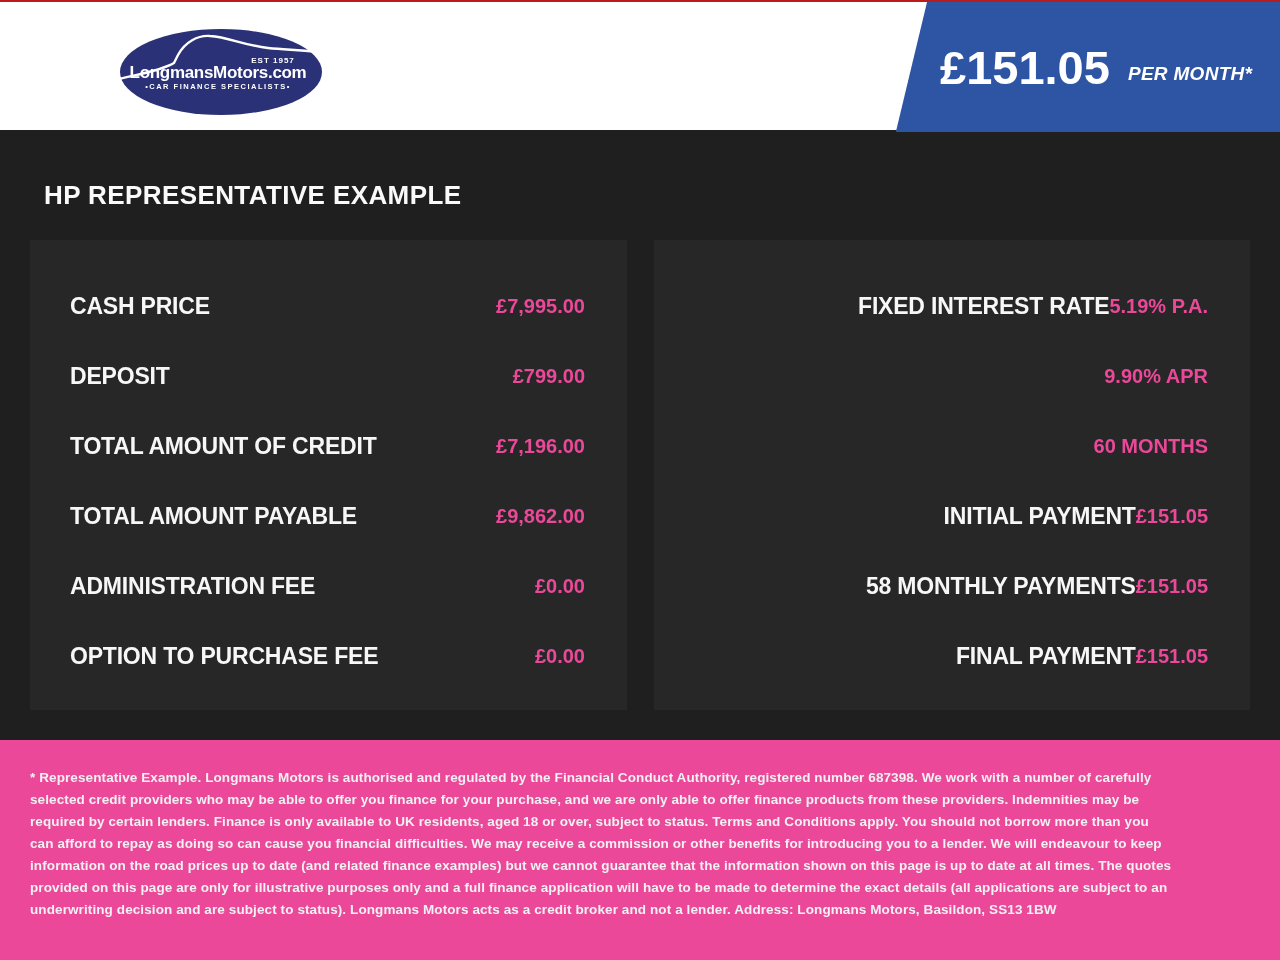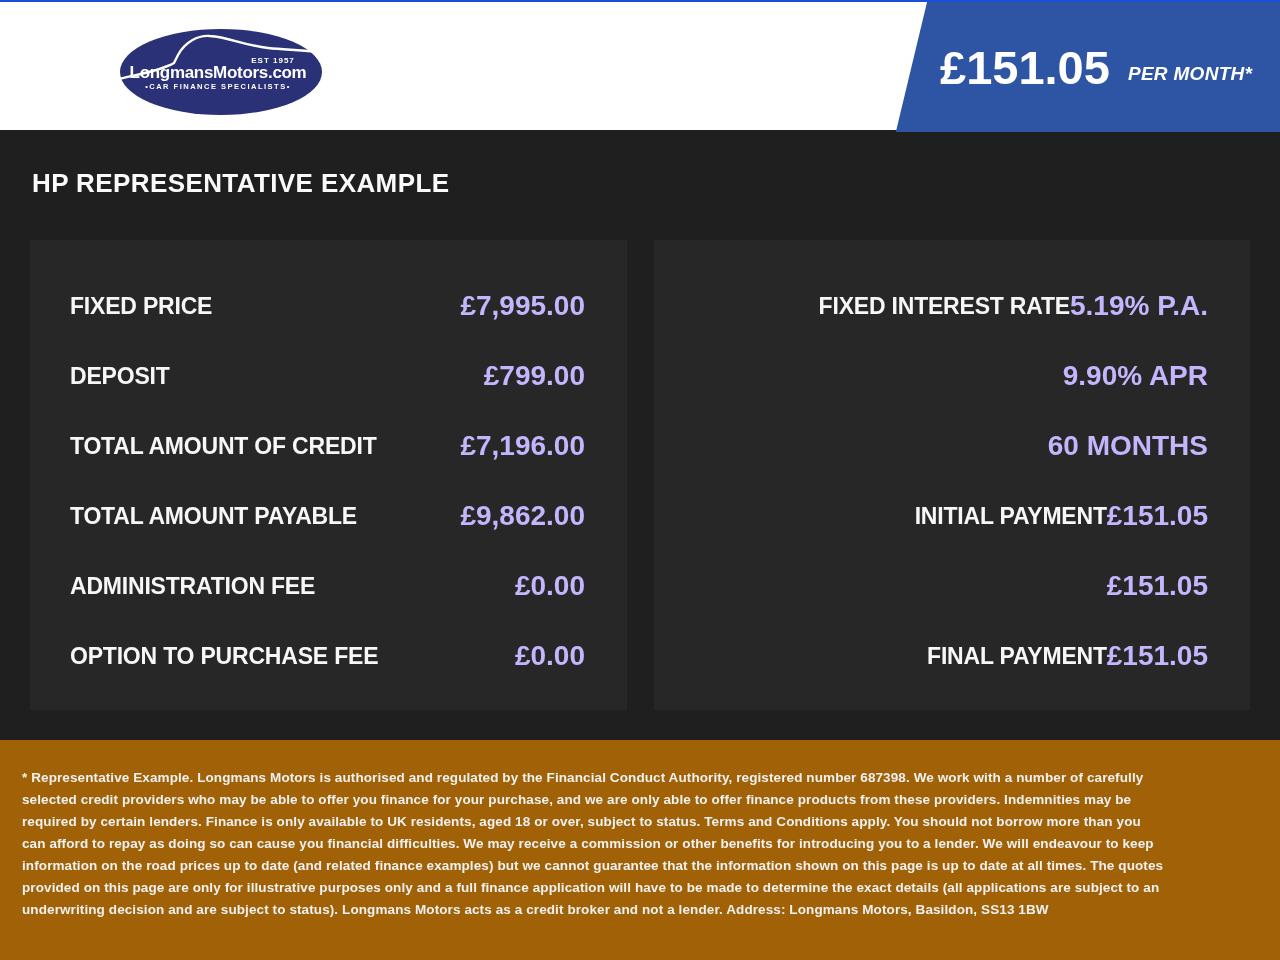--- a/index.html
+++ b/index.html
@@ -4,62 +4,62 @@
 <style>
   html,body{margin:0;padding:0;}
   body{
     width:1280px;height:960px;position:relative;overflow:hidden;
     background:#1f1f1f;
     font-family:"Liberation Sans","DejaVu Sans",sans-serif;
   }
   
   .header{
     position:absolute;left:0;top:0;width:1280px;height:130px;
-    background:#ffffff;border-top:2px solid #1d4ed8;box-sizing:border-box;
+    background:#ffffff;border-top:2px solid #b91c1c;box-sizing:border-box;
   }
   .logo{position:absolute;left:110px;top:18px;width:215px;height:100px;cursor:pointer;}
   .price-banner{
     position:absolute;left:890px;top:0;width:390px;height:130px;
     background:#2e54a4;
     clip-path:polygon(9.5% 0,100% 0,100% 100%,1.5% 100%);
     display:flex;align-items:center;padding-left:50px;box-sizing:border-box;
   }
   .price-amount{
     color:#ffffff;font-size:47px;font-weight:700;letter-spacing:0px;line-height:1;
   }
   .price-period{
     color:#ffffff;font-size:19px;font-weight:700;margin-left:18px;margin-top:14px;
     letter-spacing:0.3px;
     font-style:italic;
   }
   
   .page-title{
-    position:absolute;left:32px;top:168px;margin:0;
+    position:absolute;left:32px;top:168px;margin:12px;
     color:#fafafa;font-size:26px;font-weight:700;letter-spacing:0.4px;
   }
   .panel{
     position:absolute;top:240px;height:470px;background:#272727;
     box-sizing:border-box;padding:31px 42px 19px 40px;
     display:flex;flex-direction:column;
   }
   .panel-left{left:30px;width:597px;}
   .panel-right{left:654px;width:596px;align-items:flex-end;}
   .finance-row{
     height:70px;display:flex;align-items:center;justify-content:space-between;
   }
   .row-label{
     color:#f7f7f7;font-size:23px;font-weight:700;letter-spacing:-0.2px;white-space:nowrap;
   }
   .row-value{
-    color:#c4b5fd;font-size:28px;font-weight:700;letter-spacing:0px;white-space:nowrap;text-align:right;
+    color:#ec4899;font-size:20px;font-weight:700;letter-spacing:0px;white-space:nowrap;text-align:right;
   }
   
   .footer{
     position:absolute;left:0;top:740px;width:1280px;height:220px;
-    background:#a16207;box-sizing:border-box;padding:27px 30px 0 22px;
+    background:#ec4899;box-sizing:border-box;padding:27px 30px 0 30px;
   }
   .disclaimer{
     margin:0;width:1142px;
     color:#f1f1f1;font-size:13.5px;font-weight:700;line-height:22px;letter-spacing:0.1px;
   }
 </style>
 </head>
 <body>
 
 <div class="header">
@@ -74,21 +74,21 @@
   <div class="price-banner">
     <span class="price-amount">£151.05</span>
     <span class="price-period">PER MONTH*</span>
   </div>
 </div>
 
 <h1 class="page-title">HP REPRESENTATIVE EXAMPLE</h1>
 
 <div class="panel panel-left">
   <div class="finance-row">
-    <span class="row-label">FIXED PRICE</span>
+    <span class="row-label">CASH PRICE</span>
     <span class="row-value">£7,995.00</span>
   </div>
   <div class="finance-row">
     <span class="row-label">DEPOSIT</span>
     <span class="row-value">£799.00</span>
   </div>
   <div class="finance-row">
     <span class="row-label">TOTAL AMOUNT OF CREDIT</span>
     <span class="row-value">£7,196.00</span>
   </div>
@@ -115,20 +115,21 @@
     <span class="row-value">9.90% APR</span>
   </div>
   <div class="finance-row">
     <span class="row-value">60 MONTHS</span>
   </div>
   <div class="finance-row">
     <span class="row-label">INITIAL PAYMENT</span>
     <span class="row-value">£151.05</span>
   </div>
   <div class="finance-row">
+    <span class="row-label">58 MONTHLY PAYMENTS</span>
     <span class="row-value">£151.05</span>
   </div>
   <div class="finance-row">
     <span class="row-label">FINAL PAYMENT</span>
     <span class="row-value">£151.05</span>
   </div>
 </div>
 
 <div class="footer">
   <p class="disclaimer">* Representative Example. Longmans Motors is authorised and regulated by the Financial Conduct Authority, registered number 687398. We work with a number of carefully selected credit providers who may be able to offer you finance for your purchase, and we are only able to offer finance products from these providers. Indemnities may be required by certain lenders. Finance is only available to UK residents, aged 18 or over, subject to status. Terms and Conditions apply. You should not borrow more than you can afford to repay as doing so can cause you financial difficulties. We may receive a commission or other benefits for introducing you to a lender. We will endeavour to keep information on the road prices up to date (and related finance examples) but we cannot guarantee that the information shown on this page is up to date at all times. The quotes provided on this page are only for illustrative purposes only and a full finance application will have to be made to determine the exact details (all applications are subject to an underwriting decision and are subject to status). Longmans Motors acts as a credit broker and not a lender. Address: Longmans Motors, Basildon, SS13 1BW</p>

